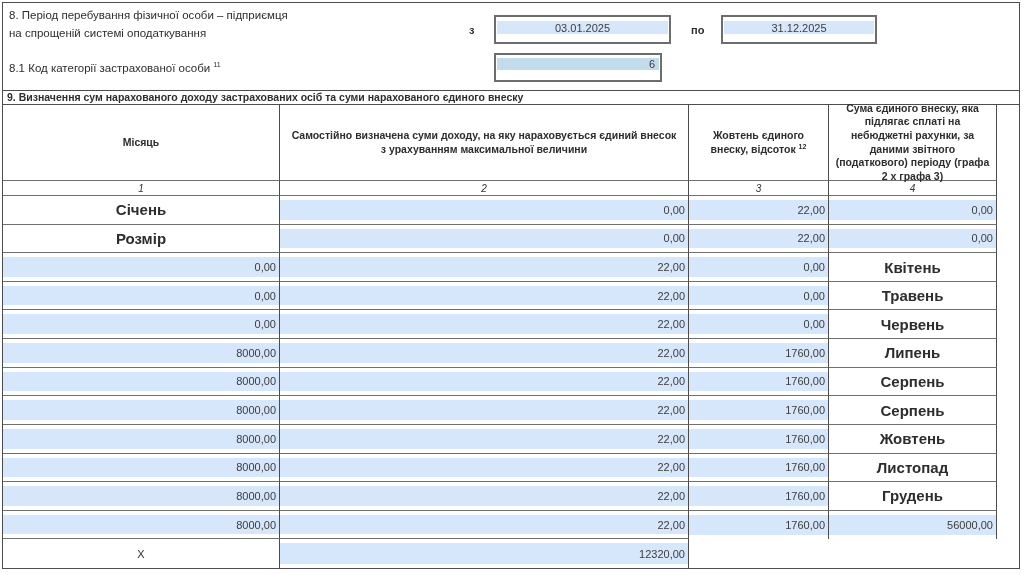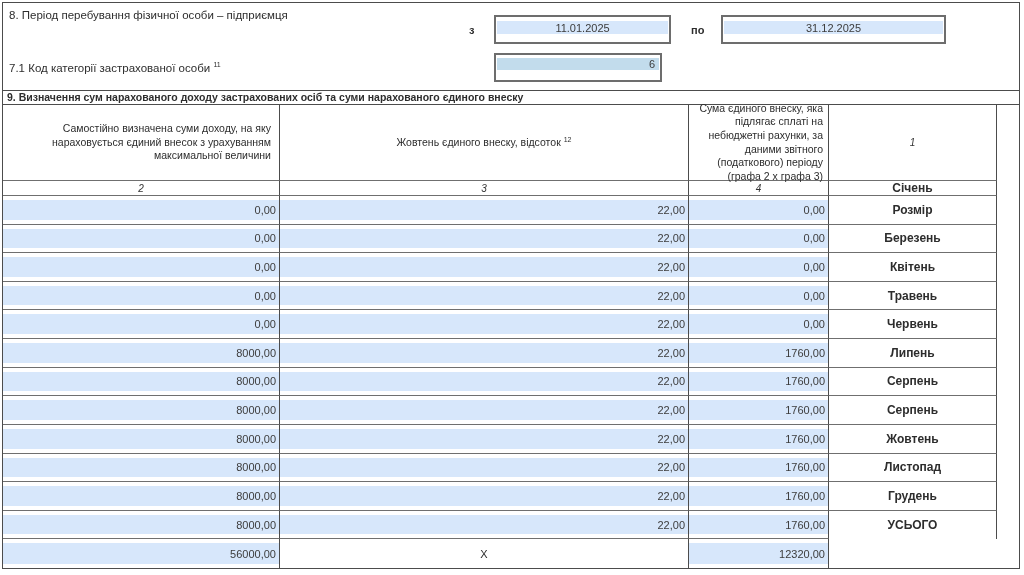--- a/index.html
+++ b/index.html
@@ -22,75 +22,77 @@
   .t2{left:6px;top:24px;}
   .t81{left:6px;top:59px;}
   .inline-lbl{position:absolute;font-size:11px;font-weight:bold;white-space:nowrap;}
   .lbl-z{left:466px;top:21px;}
   .lbl-po{left:688px;top:21px;}
   .box{position:absolute;background:#fff;border:2px solid var(--box-border);}
   .box .fill{margin:4px 1px;height:calc(100% - 12px);background:var(--field-blue);
              display:flex;align-items:center;justify-content:center;
              font-size:11px;color:var(--text-val);}
   .box-from{left:491px;top:12px;width:177px;height:29px;}
-  .box-to{left:718px;top:12px;width:225px;height:29px;}
+  .box-to{left:718px;top:12px;width:156px;height:29px;}
   .box-code{left:491px;top:50px;width:168px;height:29px;}
   .box-code .fill{margin:3px 1px 6px 1px;height:calc(100% - 13px);background:var(--field-blue-dark);
                   justify-content:flex-end;padding-right:4px;}
   sup{font-size:7px;vertical-align:super;line-height:0;}
 
   
   .s9-title{position:absolute;left:0;right:0;top:87px;height:15px;
             border-top:1px solid var(--line-dark);border-bottom:1px solid var(--line-dark);
             font-size:10.5px;font-weight:bold;line-height:13px;padding-left:4px;
             white-space:nowrap;overflow:hidden;}
   .grid{position:absolute;left:0;top:102px;width:994px;height:463px;
         display:grid;grid-template-columns:277px 409px 140px 168px;
         grid-template-rows:76px 15px repeat(13,1fr);}
   .cell{border-right:1px solid var(--line-dark);border-bottom:1px solid var(--line-mid);
         display:flex;align-items:center;justify-content:center;min-width:0;}
   .cell:nth-child(4n){border-right-color:var(--line-dark);}
   .cell:nth-last-child(-n+4){border-bottom:none;}
-  .hdr{font-size:10.5px;font-weight:normal;text-align:right;line-height:1.3;padding:2px 8px;}
+  .hdr{font-size:10.5px;font-weight:bold;text-align:center;line-height:1.3;padding:2px 8px;}
   .hdr-sum{padding:2px 5px;}
   .numrow{font-size:10px;font-style:italic;color:#333;}
-  .month{font-size:12px;font-weight:bold;text-align:center;}
+  .month{font-size:15px;font-weight:bold;text-align:center;}
   .fieldcell{padding:4px 0;}
   .field{width:100%;height:100%;background:var(--field-blue);
          display:flex;align-items:center;justify-content:flex-end;
          padding-right:3px;font-size:11px;color:var(--text-val);}
   .xmark{font-size:11px;color:var(--text-main);}
 </style>
 </head>
 <body>
 
 <div class="page">
   <div class="outer">
 
     <div class="s8-text t1">8. Період перебування фізичної особи – підприємця</div>
+    <div class="s8-text t2">на спрощеній системі оподаткування</div>
 
     <div class="inline-lbl lbl-z">з</div>
     <div class="box box-from">
-      <div class="fill">11.01.2025</div>
+      <div class="fill">03.01.2025</div>
     </div>
 
     <div class="inline-lbl lbl-po">по</div>
     <div class="box box-to">
       <div class="fill">31.12.2025</div>
     </div>
 
-    <div class="s8-text t81"><span>7.1 Код категорії застрахованої особи</span>&nbsp;<sup>11</sup></div>
+    <div class="s8-text t81"><span>8.1 Код категорії застрахованої особи</span>&nbsp;<sup>11</sup></div>
     <div class="box box-code">
       <div class="fill">6</div>
     </div>
 
     <div class="s9-title">9. Визначення сум нарахованого доходу застрахованих осіб та суми нарахованого єдиного внеску</div>
 
     <div class="grid" id="grid">
 
+      <div class="cell hdr">Місяць</div>
       <div class="cell hdr">Самостійно визначена суми доходу, на яку нараховується єдиний внесок з урахуванням максимальної величини</div>
       <div class="cell hdr">
           <span><span>Жовтень єдиного внеску, відсоток</span>&nbsp;<sup>12</sup></span>
         </div>
       <div class="cell hdr hdr-sum">Сума єдиного внеску, яка підлягає сплаті на небюджетні рахунки, за даними звітного (податкового) періоду (графа 2 х графа 3)</div>
 
       <div class="cell numrow">1</div>
       <div class="cell numrow">2</div>
       <div class="cell numrow">3</div>
       <div class="cell numrow">4</div>
@@ -110,21 +112,20 @@
   <div class="cell fieldcell">
     <div class="field">0,00</div>
   </div>
   <div class="cell fieldcell">
     <div class="field">22,00</div>
   </div>
   <div class="cell fieldcell">
     <div class="field">0,00</div>
   </div>
 
-  <div class="cell month">Березень</div>
   <div class="cell fieldcell">
     <div class="field">0,00</div>
   </div>
   <div class="cell fieldcell">
     <div class="field">22,00</div>
   </div>
   <div class="cell fieldcell">
     <div class="field">0,00</div>
   </div>
 
@@ -219,21 +220,20 @@
   <div class="cell month">Грудень</div>
   <div class="cell fieldcell">
     <div class="field">8000,00</div>
   </div>
   <div class="cell fieldcell">
     <div class="field">22,00</div>
   </div>
   <div class="cell fieldcell">
     <div class="field">1760,00</div>
   </div>
-<div class="cell month" id="total-start">УСЬОГО</div>
       <div class="cell fieldcell">
         <div class="field">56000,00</div>
       </div>
       <div class="cell">
         <span class="xmark">Х</span>
       </div>
       <div class="cell fieldcell">
         <div class="field">12320,00</div>
       </div>
     </div>

